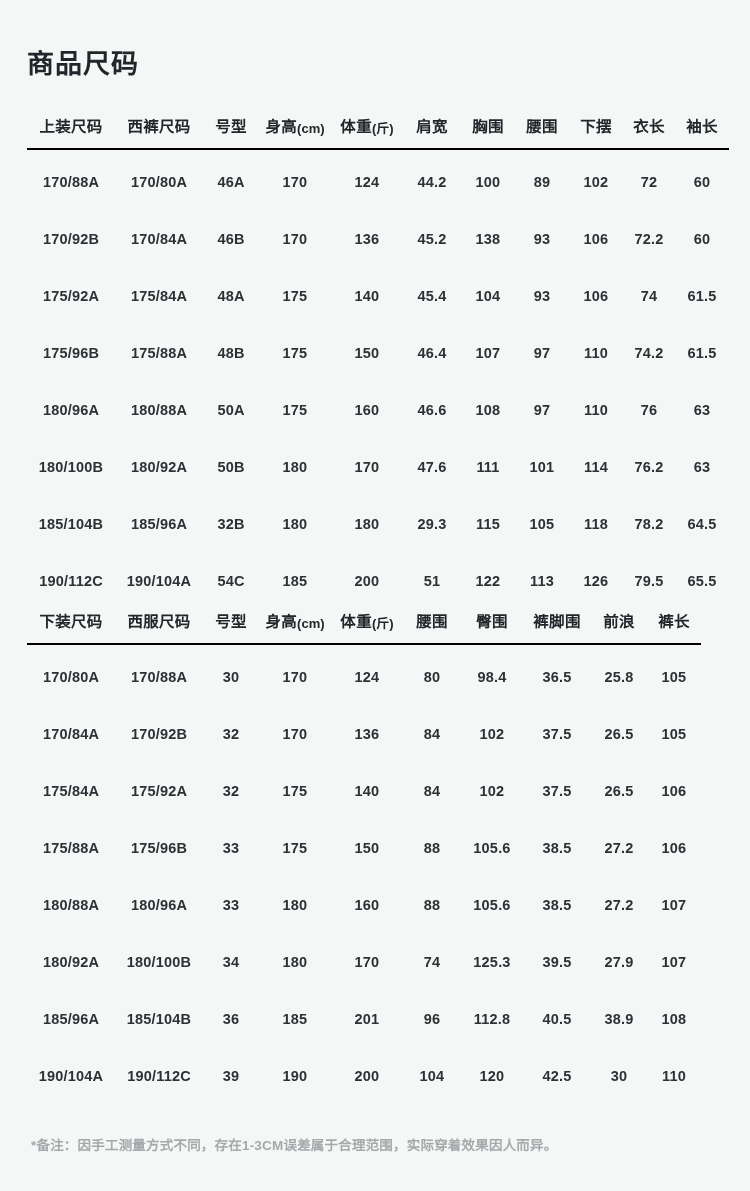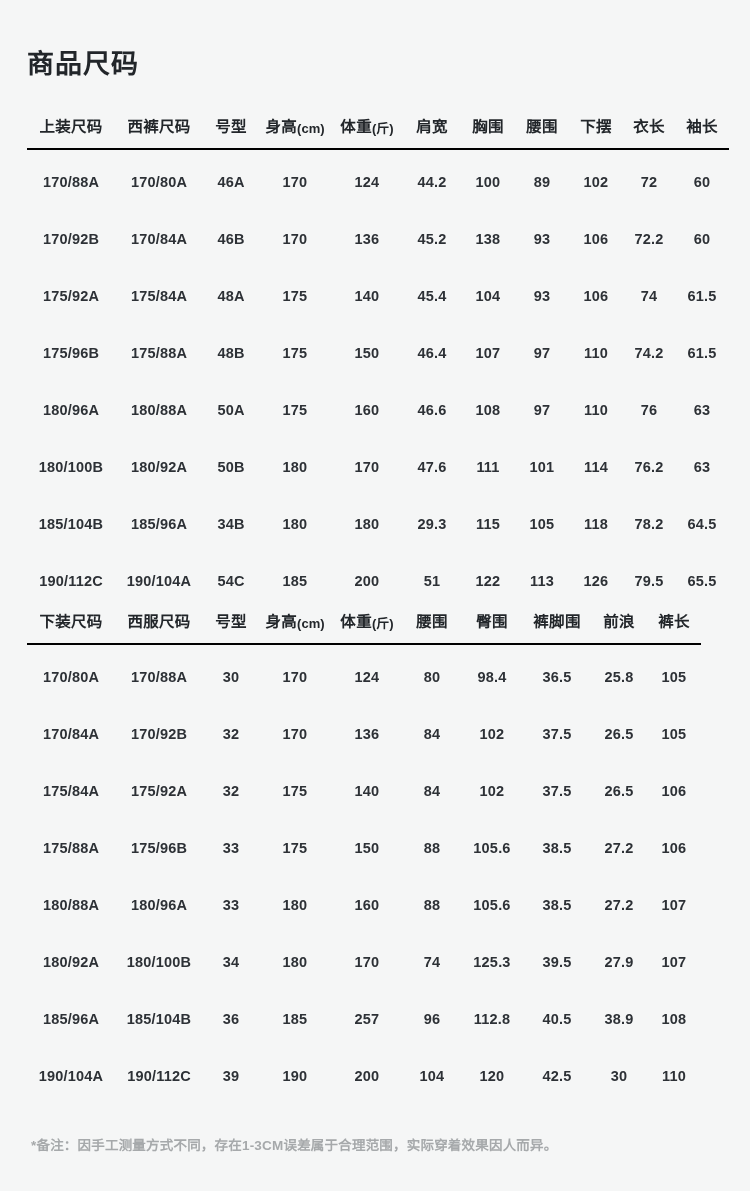--- a/index.html
+++ b/index.html
@@ -230,21 +230,21 @@
             <td>47.6</td>
             <td>111</td>
             <td>101</td>
             <td>114</td>
             <td>76.2</td>
             <td>63</td>
           </tr>
           <tr>
             <td>185/104B</td>
             <td>185/96A</td>
-            <td>34B</td>
+            <td>32B</td>
             <td>180</td>
             <td>180</td>
             <td>29.3</td>
             <td>115</td>
             <td>105</td>
             <td>118</td>
             <td>78.2</td>
             <td>64.5</td>
           </tr>
           <tr>
@@ -363,21 +363,21 @@
             <td>125.3</td>
             <td>39.5</td>
             <td>27.9</td>
             <td>107</td>
           </tr>
           <tr>
             <td>185/96A</td>
             <td>185/104B</td>
             <td>36</td>
             <td>185</td>
-            <td>257</td>
+            <td>201</td>
             <td>96</td>
             <td>112.8</td>
             <td>40.5</td>
             <td>38.9</td>
             <td>108</td>
           </tr>
           <tr>
             <td>190/104A</td>
             <td>190/112C</td>
             <td>39</td>

